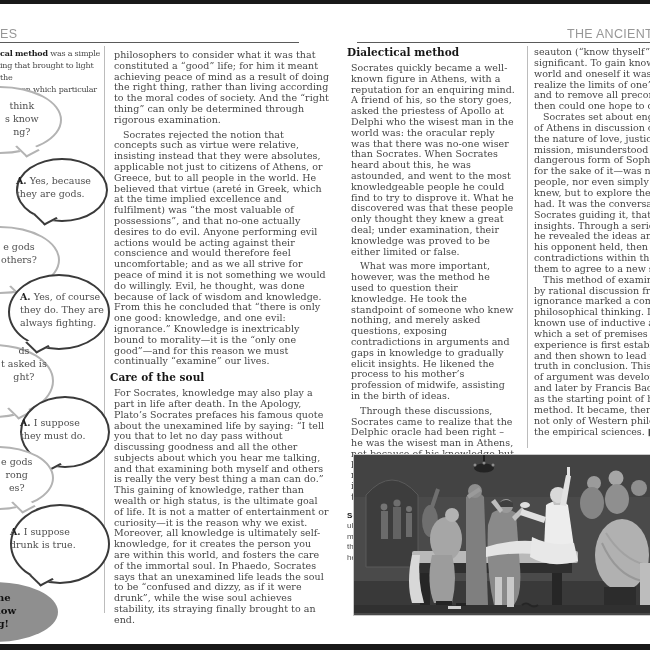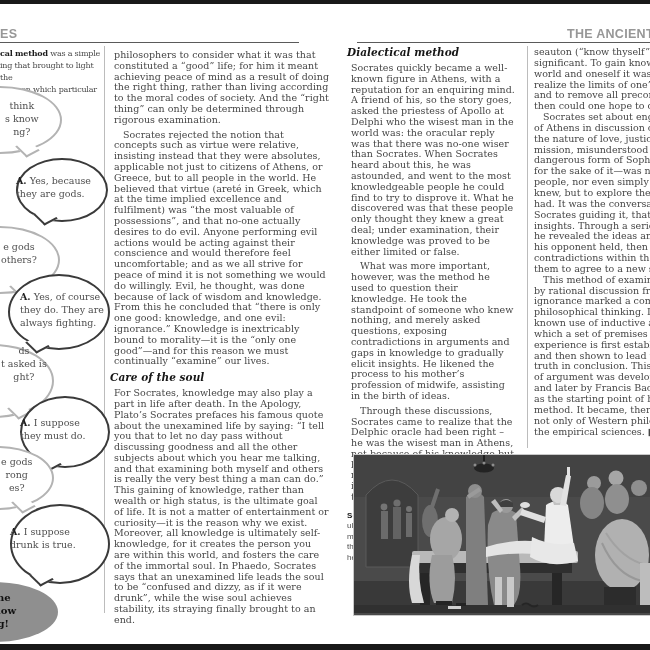--- a/index.html
+++ b/index.html
@@ -3,39 +3,39 @@
 <meta charset="utf-8">
 <style>
   html,body{margin:0;padding:0;background:#e8e8e8;}
   #page{position:relative;width:650px;height:650px;background:#ffffff;overflow:hidden;
         font-family:"DejaVu Serif",serif;}
   .abs{position:absolute;}
   
   .bar-top{left:0;top:0;width:650px;height:4px;background:#191919;}
   .bar-bottom{left:0;top:644px;width:650px;height:6px;background:#191919;}
   
-  .hdr{font-family:"Liberation Sans",sans-serif;font-weight:bold;font-size:12.5px;
+  .hdr{font-family:"Liberation Sans",sans-serif;font-weight:normal;font-size:12.5px;
        color:#979797;white-space:nowrap;letter-spacing:.3px;}
   .hdr-left{left:0;top:27px;}
   .hdr-right{left:567px;top:27px;}
   .rule{height:1px;background:#5a5a5a;}
   .rule-left{left:0;top:42px;width:299px;}
   .rule-right{left:357px;top:42px;width:293px;}
   .vline{width:1px;background:#bcbcbc;}
   .vline-left{left:104px;top:46px;height:567px;}
   .vline-right{left:527px;top:46px;height:402px;}
   
   .intro{left:0;top:47px;width:104px;font-size:8px;line-height:12px;color:#4a4a4a;
          letter-spacing:-0.2px;white-space:pre-line;}
   .intro b{color:#1c1c1c;}
   
   .col{font-size:9.5px;line-height:10.8px;color:#464646;letter-spacing:.05px;}
   .col p{margin:4px;}
   .ind{text-indent:9px;}
-  .h3{font-weight:bold;font-size:10.5px;line-height:13px;color:#161616;margin:0 0 2px 0;font-style:italic;}
+  .h3{font-weight:bold;font-size:10.5px;line-height:13px;color:#161616;margin:0 0 2px 0;}
   .h3-mid{margin-top:4px;}
   .mid{left:110px;top:46px;width:223px;}
   .rc1{left:347px;top:46px;width:172px;}
   .rc2{left:534px;top:47px;width:220px;white-space:pre;font-size:9.5px;line-height:10.85px;
        color:#464646;}
   .caption{margin-top:8px;width:168px;font-family:"Liberation Sans",sans-serif;
            font-size:8px;line-height:10.4px;color:#4c4c4c;}
   .caption b{color:#141414;}
   
   .bubble{position:absolute;background:#fff;border-radius:50%;}

